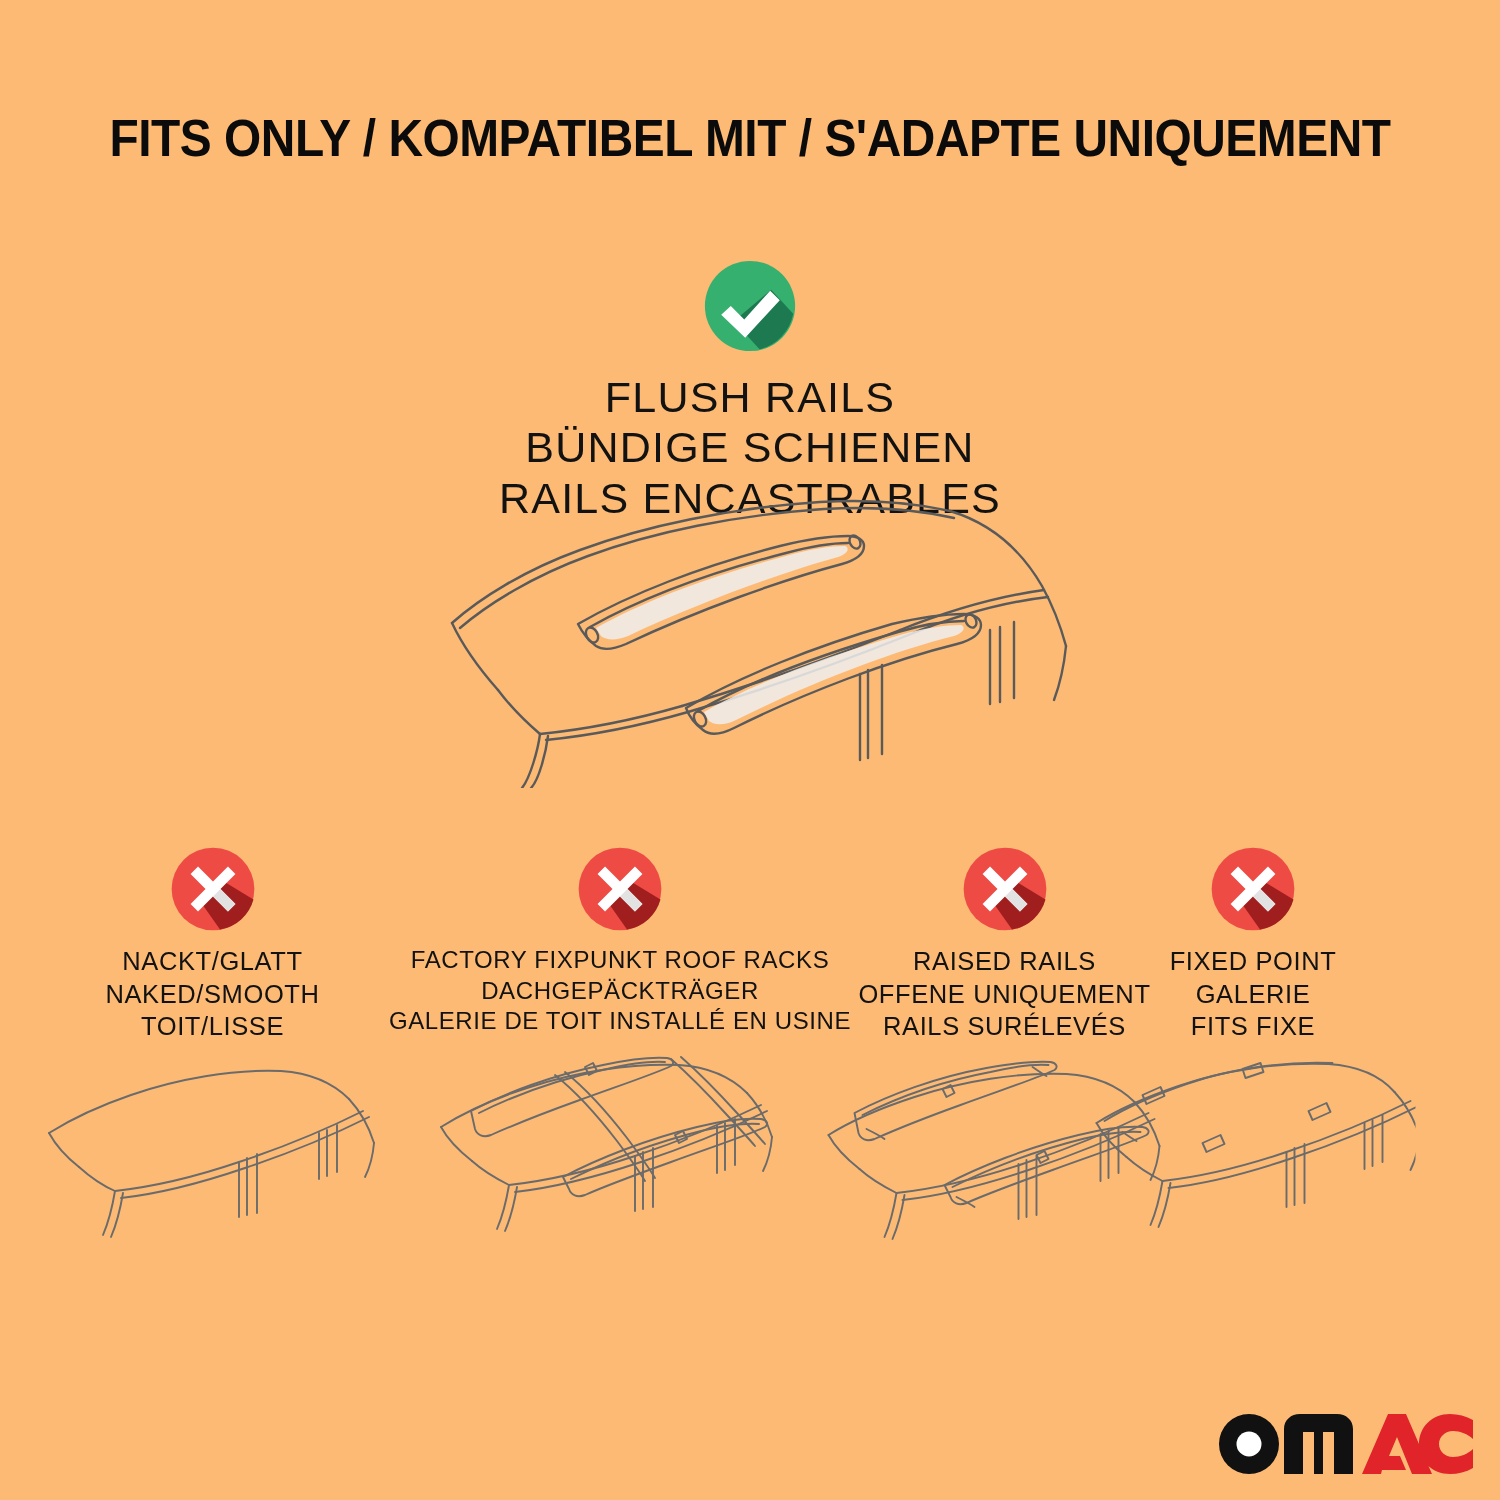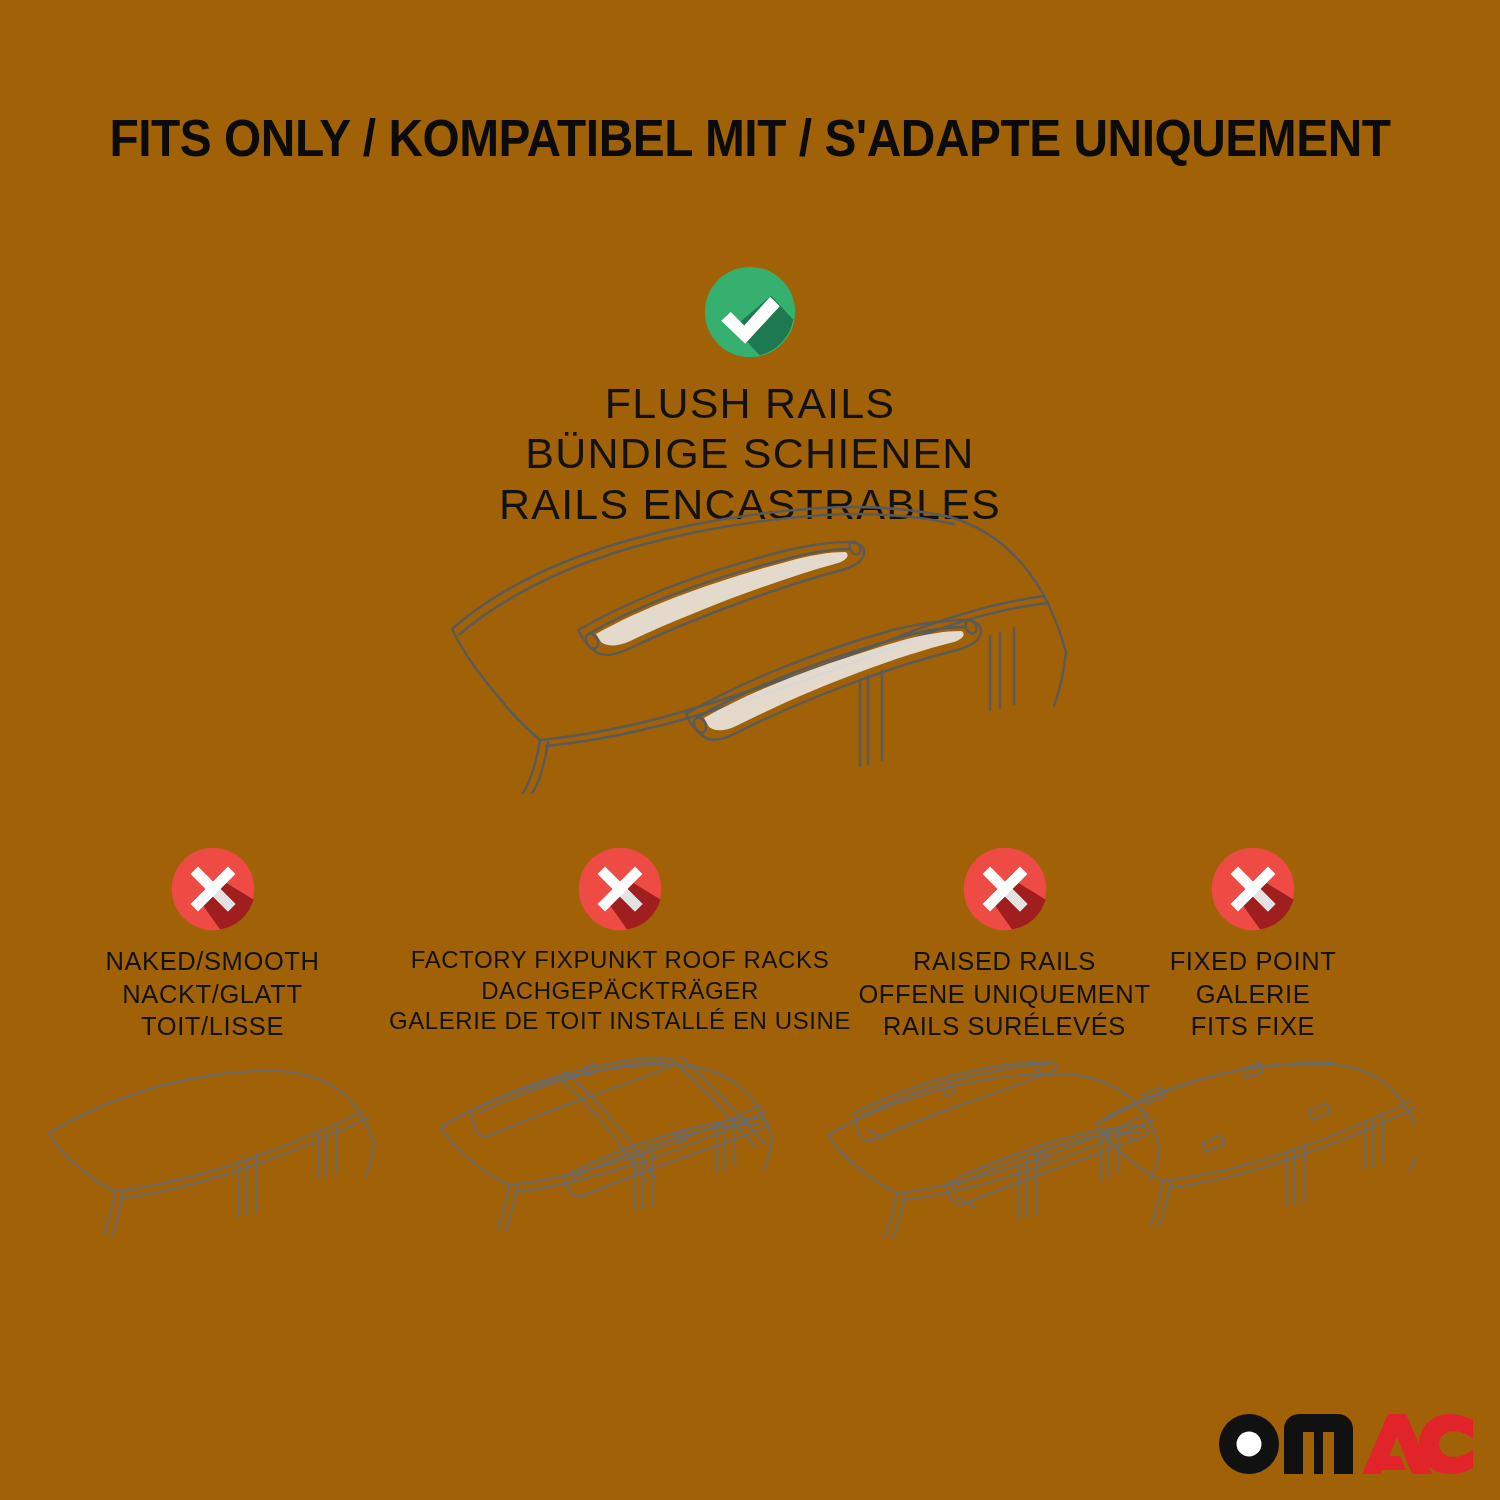--- a/index.html
+++ b/index.html
@@ -2,38 +2,38 @@
 <html><head>
 <meta charset="utf-8">
 <style>
   * { box-sizing: border-box; margin: 0; padding: 0; }
   html, body {
     width: 1500px; height: 1500px;
     background: #ffffff;
     font-family: "Liberation Sans", sans-serif;
     overflow: hidden;
   }
-  .page { position: relative; width: 1500px; height: 1500px; background: #a16207; }
+  .page { position: relative; width: 1500px; height: 1500px; background: #fdba74; }
 
   
   .header-title {
     position: absolute;
     left: 0; right: 0; top: 108px;
     text-align: center;
     font-family: "Liberation Sans", sans-serif;
     font-weight: bold;
     font-size: 52px;
     letter-spacing: -0.5px;
     color: #0b0b0b;
     transform: scaleX(0.92);
     white-space: nowrap;
   }
 
   
-  .hero { position: absolute; left: 0; right: 0; top: 264px; text-align: center; }
+  .hero { position: absolute; left: 0; right: 0; top: 258px; text-align: center; }
   .hero-icon { width: 96px; height: 96px; margin: 0 auto; display: block; }
   .hero-lines {
     margin-top: 18px;
     font-size: 43px;
     line-height: 1.17;
     font-weight: 400;
     letter-spacing: 1.2px;
     color: #121212;
   }
   .hero-lines div { white-space: nowrap; }
@@ -167,22 +167,22 @@
 
     <div class="col col-0">
       <svg class="x-icon" viewBox="0 0 100 100">
         <circle cx="50" cy="50" r="47" fill="#ee4b45"></circle>
         <path d="M60 40 L96 62 A47 47 0 0 1 58 96 L34 62 Z" fill="#a01e1e"></path>
         <path d="M50 41.5 L67 24.5 L75.5 33 L58.5 50 L75.5 67 L67 75.5 L50 58.5
                  L33 75.5 L24.5 67 L41.5 50 L24.5 33 L33 24.5 Z" fill="#ffffff"></path>
         <path d="M50 58.5 L67 75.5 L75.5 67 L58.5 50 Z" fill="#e2e2e2"></path>
       </svg>
       <div class="col-label">
+        <div>NACKT/GLATT</div>
         <div>NAKED/SMOOTH</div>
-        <div>NACKT/GLATT</div>
         <div>TOIT/LISSE</div>
       </div>
       <svg class="col-art" viewBox="0 0 340 200">
         <g fill="none" stroke="#6b6b6b" stroke-width="1.9" stroke-linecap="round" stroke-linejoin="round">
           <path d="M6 76 C22 66 50 51 88 38 C134 22 190 12 238 14 C268 16 290 26 306 42"></path>
           <path d="M306 42 C318 55 326 70 331 86"></path>
           <path d="M6 76 C12 87 22 99 36 110"></path>
           <path d="M36 110 C46 119 58 128 72 134"></path>
           <path d="M72 134 C70 146 66 164 60 178"></path>
           <path d="M80 136 C78 148 74 166 68 180"></path>

